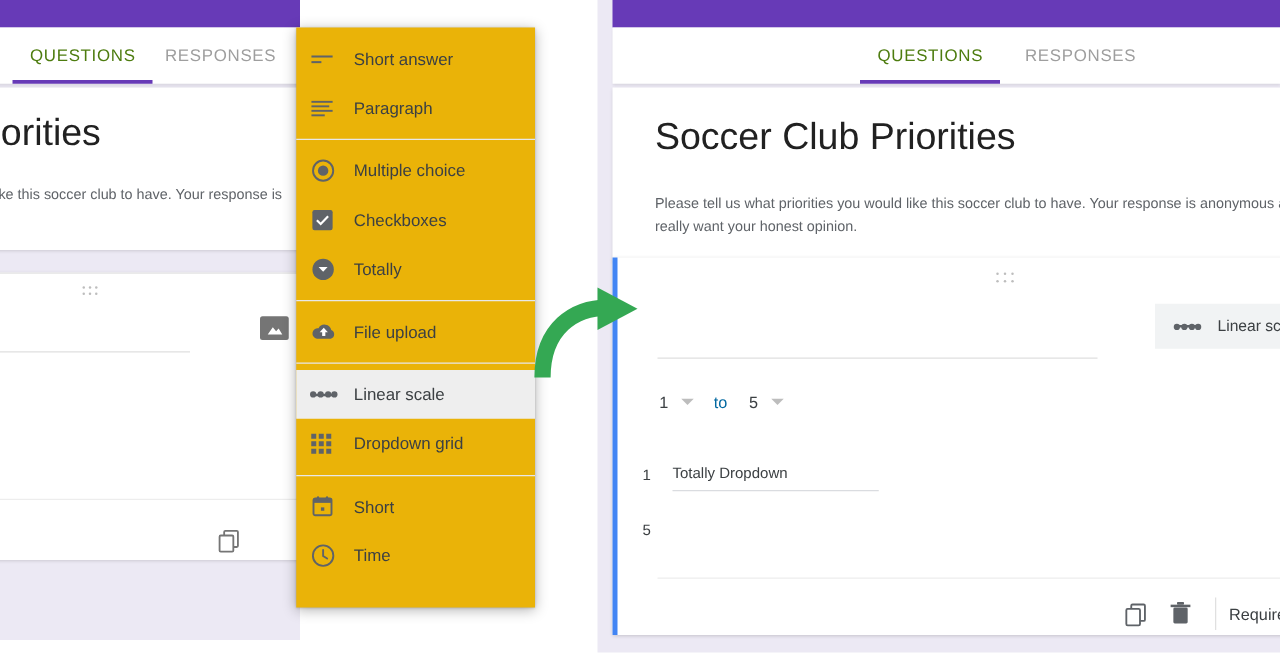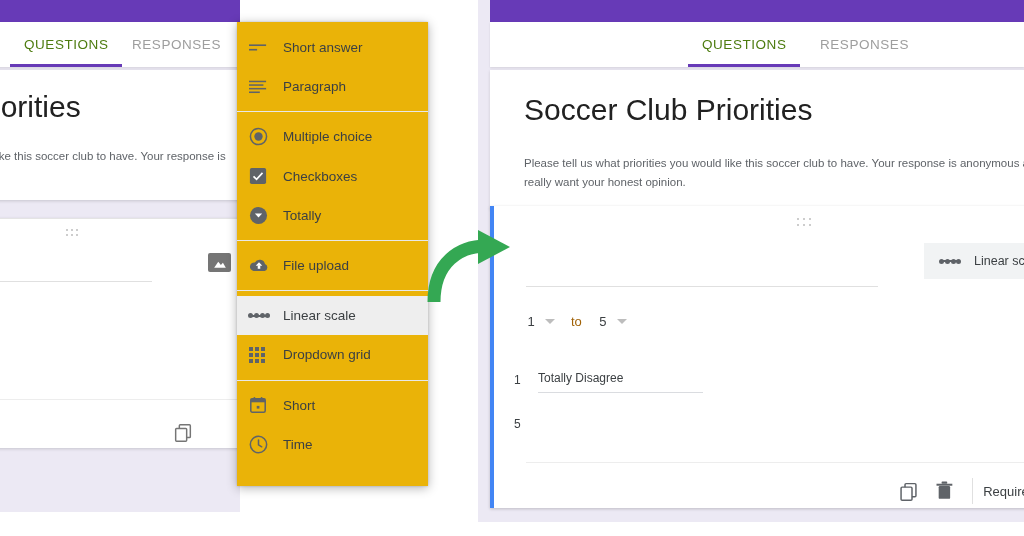--- a/index.html
+++ b/index.html
@@ -169,21 +169,21 @@
     position: absolute; left: 32px; top: 108px;
     display: flex; align-items: center; font-size: 13px; color: #3c4043;
   }
   .sel { display: flex; align-items: center; cursor: pointer; }
   .sel .v { min-width: 10px; text-align: center; }
   .caret {
     width: 0; height: 0; margin-left: 9px;
     border-left: 5px solid transparent; border-right: 5px solid transparent;
     border-top: 5px solid #bdbdbd;
   }
-  .rp-to { margin: 0 16px; color: #a16207; }
+  .rp-to { margin: 0 16px; color: #0369a1; }
 
   .rp-labels { position: absolute; left: 20px; top: 165px; width: 300px; }
   .rp-lblrow { display: flex; align-items: flex-start; margin-bottom: 22px; }
   .rp-lblnum { width: 24px; font-size: 12px; color: #3c4043; padding-top: 2px; }
   .rp-lblinput {
     width: 165px; font-size: 12px; color: #3c4043;
     border-bottom: 1px solid #dadce0; padding-bottom: 7px; cursor: text;
   }
 
   .rp-footsep { position: absolute; left: 32px; top: 256px; width: 510px; height: 1px; background: #ededed; }
@@ -428,21 +428,21 @@
         <span class="rp-to">to</span>
         <span class="sel">
           <span class="v">5</span>
           <span class="caret"></span>
         </span>
       </div>
 
       <div class="rp-labels">
         <div class="rp-lblrow">
           <span class="rp-lblnum">1</span>
-          <span class="rp-lblinput">Totally Disagree</span>
+          <span class="rp-lblinput">Totally Dropdown</span>
         </div>
         <div class="rp-lblrow">
           <span class="rp-lblnum">5</span>
         </div>
       </div>
 
       <div class="rp-footsep"></div>
 
       <div class="rp-foot">
         <span class="ibtn">

